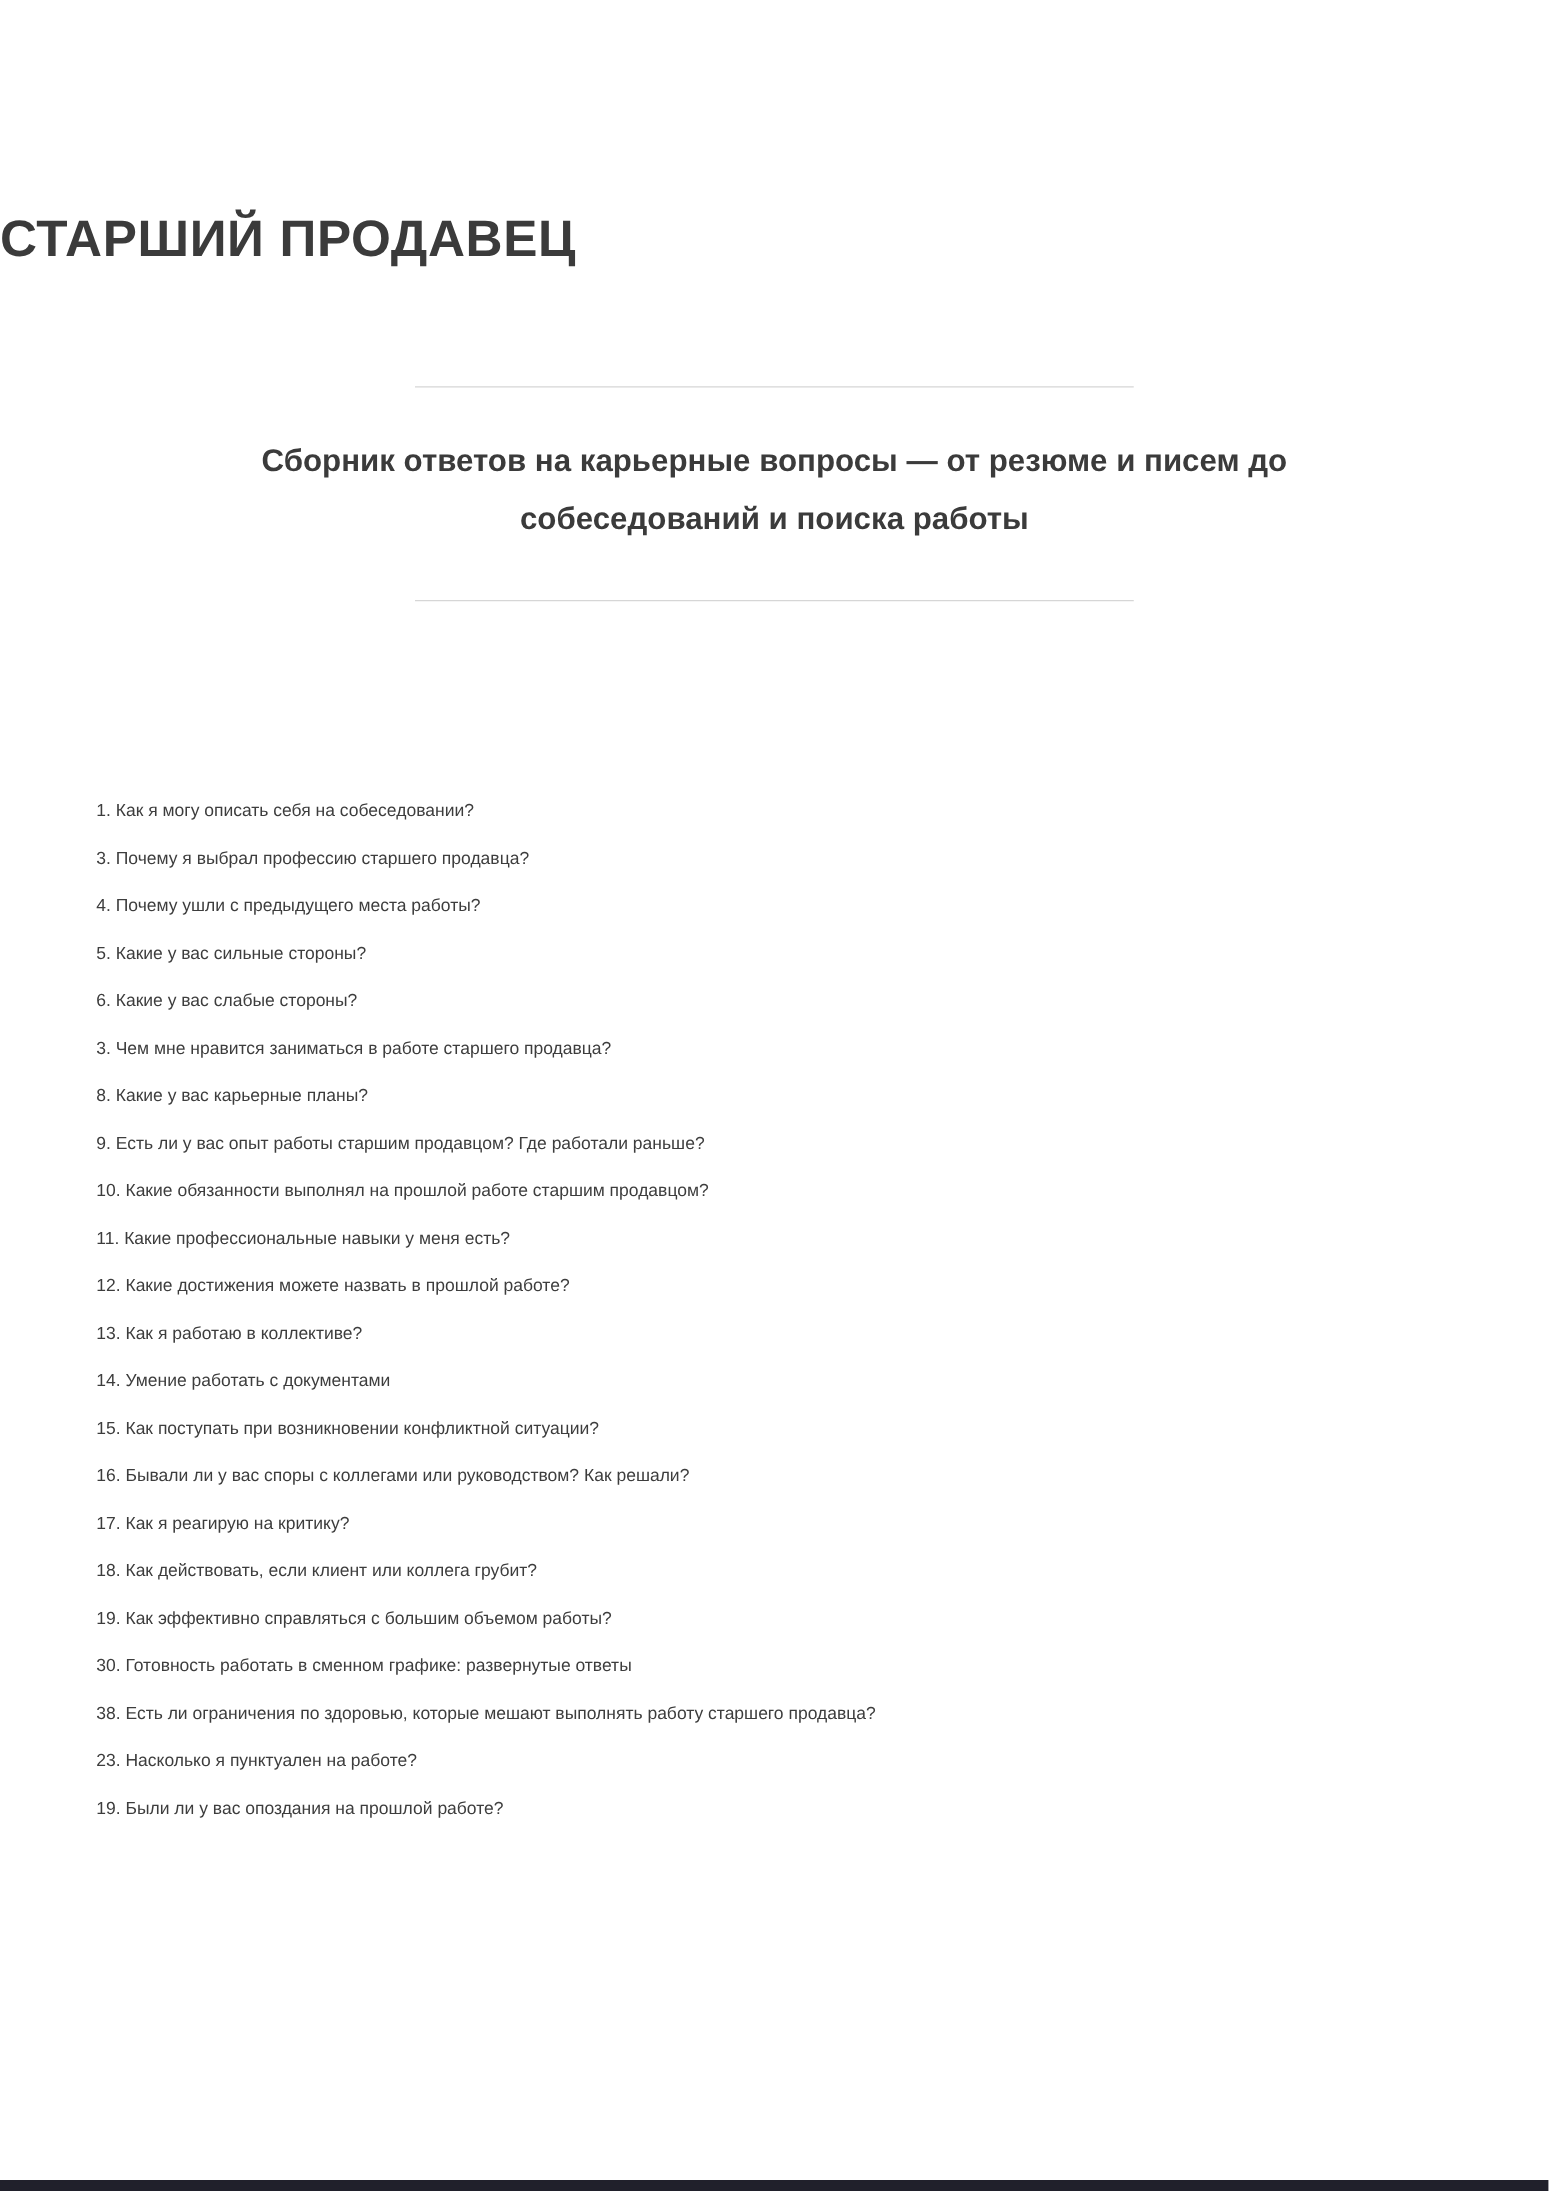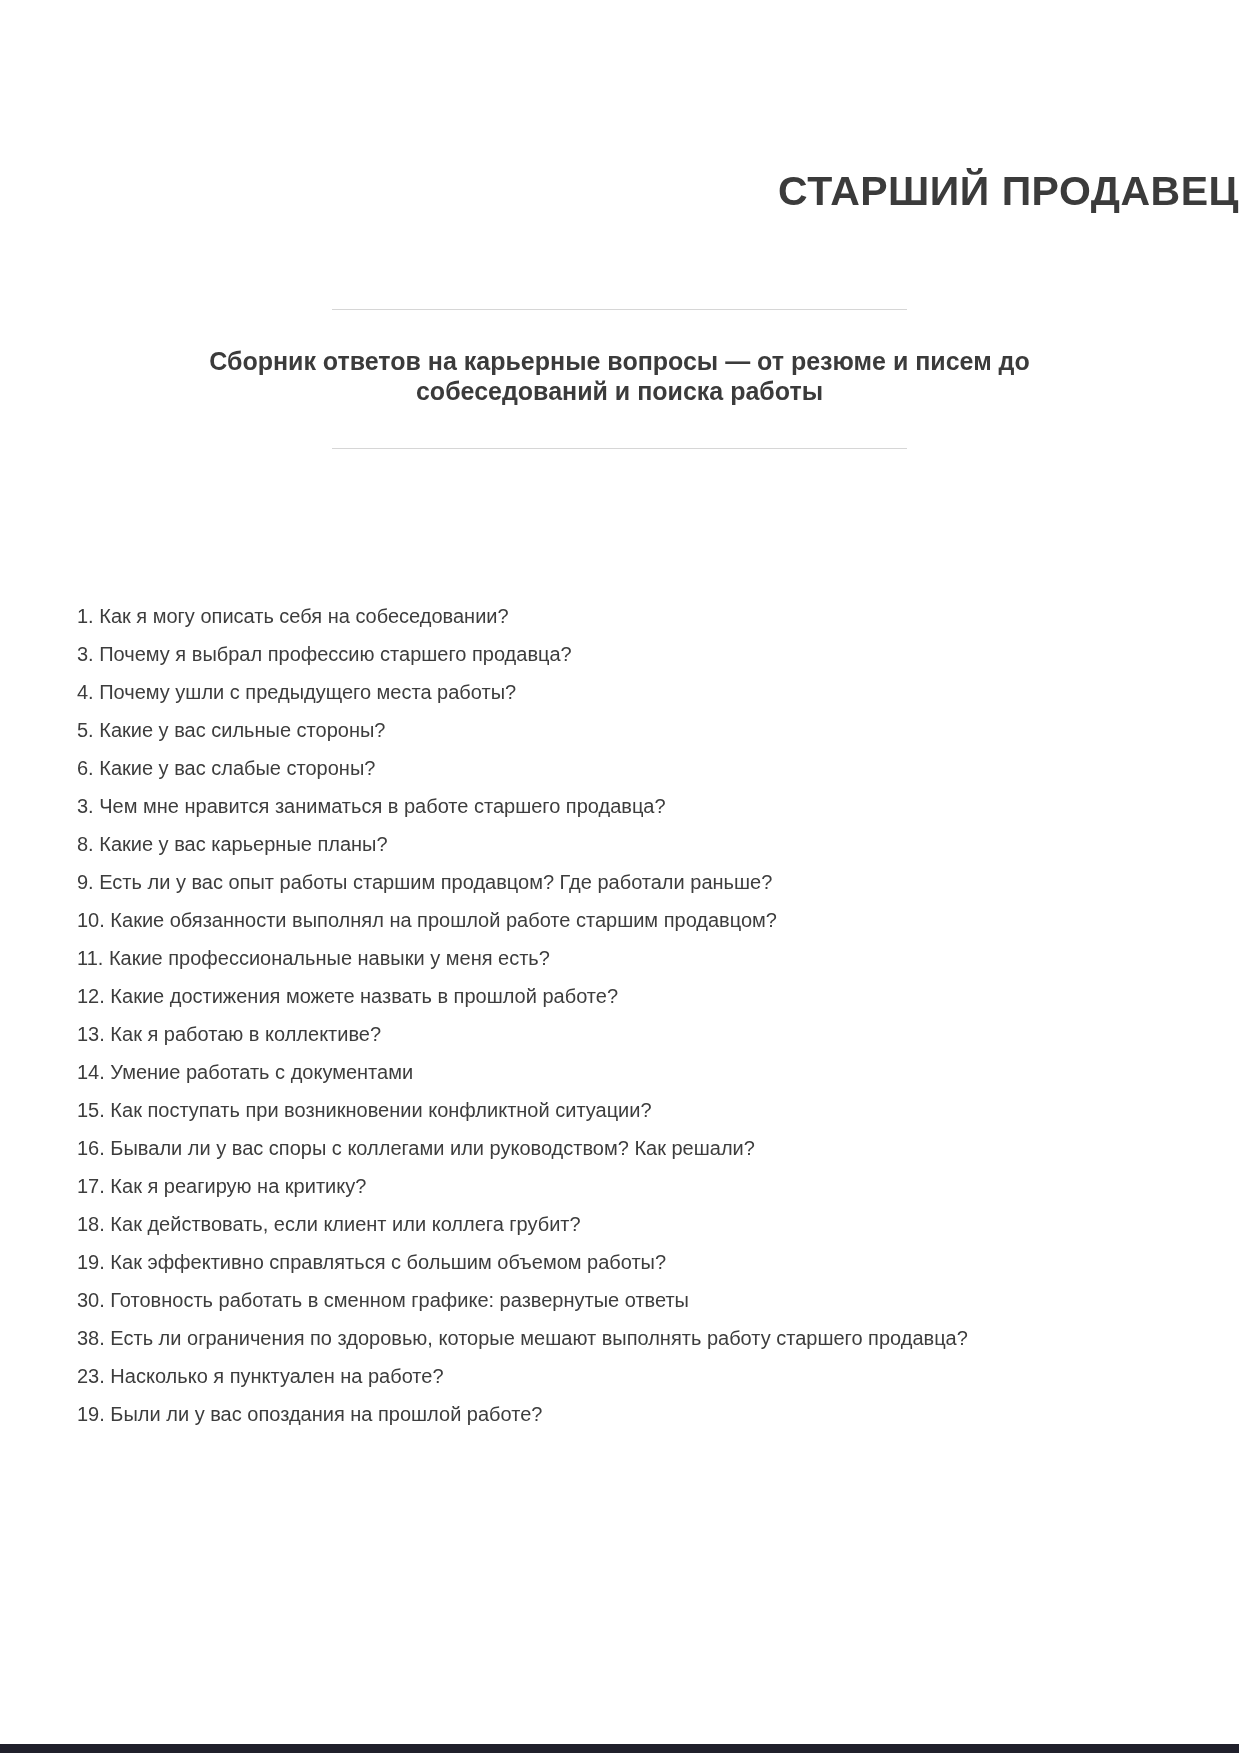--- a/index.html
+++ b/index.html
@@ -13,22 +13,21 @@
     height: 1753px;
     margin: 0 auto;
     background: #ffffff;
     font-family: "Liberation Sans", "DejaVu Sans", sans-serif;
     color: #3d3d3d;
     overflow: hidden;
     box-sizing: border-box;
   }
   .doc-header {
     padding-top: 168px;
-    text-align: right;
-    margin-left: 14px;
+    text-align: left;
   }
   .doc-title {
     font-size: 41px;
     font-weight: 700;
     letter-spacing: 0.5px;
     color: #3b3b3b;
     margin: 0;
   }
   .divider {
     width: 575px;
@@ -41,31 +40,31 @@
     margin-top: 94px;
   }
   .divider-bottom {
     margin-top: 42px;
   }
   .doc-subtitle {
     width: 920px;
     margin: 36px auto 0 auto;
     font-size: 25px;
     font-weight: 700;
-    line-height: 30px;
+    line-height: 46px;
     text-align: center;
     color: #3b3b3b;
   }
   .toc {
     margin-top: 148px;
     padding-left: 77px;
     padding-right: 80px;
   }
   .toc-item {
-    font-size: 20px;
+    font-size: 14px;
     line-height: 38px;
     color: #3d3d3d;
     max-width: 1085px;
   }
   .footer-bar {
     position: absolute;
     left: 0;
     bottom: 0;
     width: 100%;
     height: 9px;

